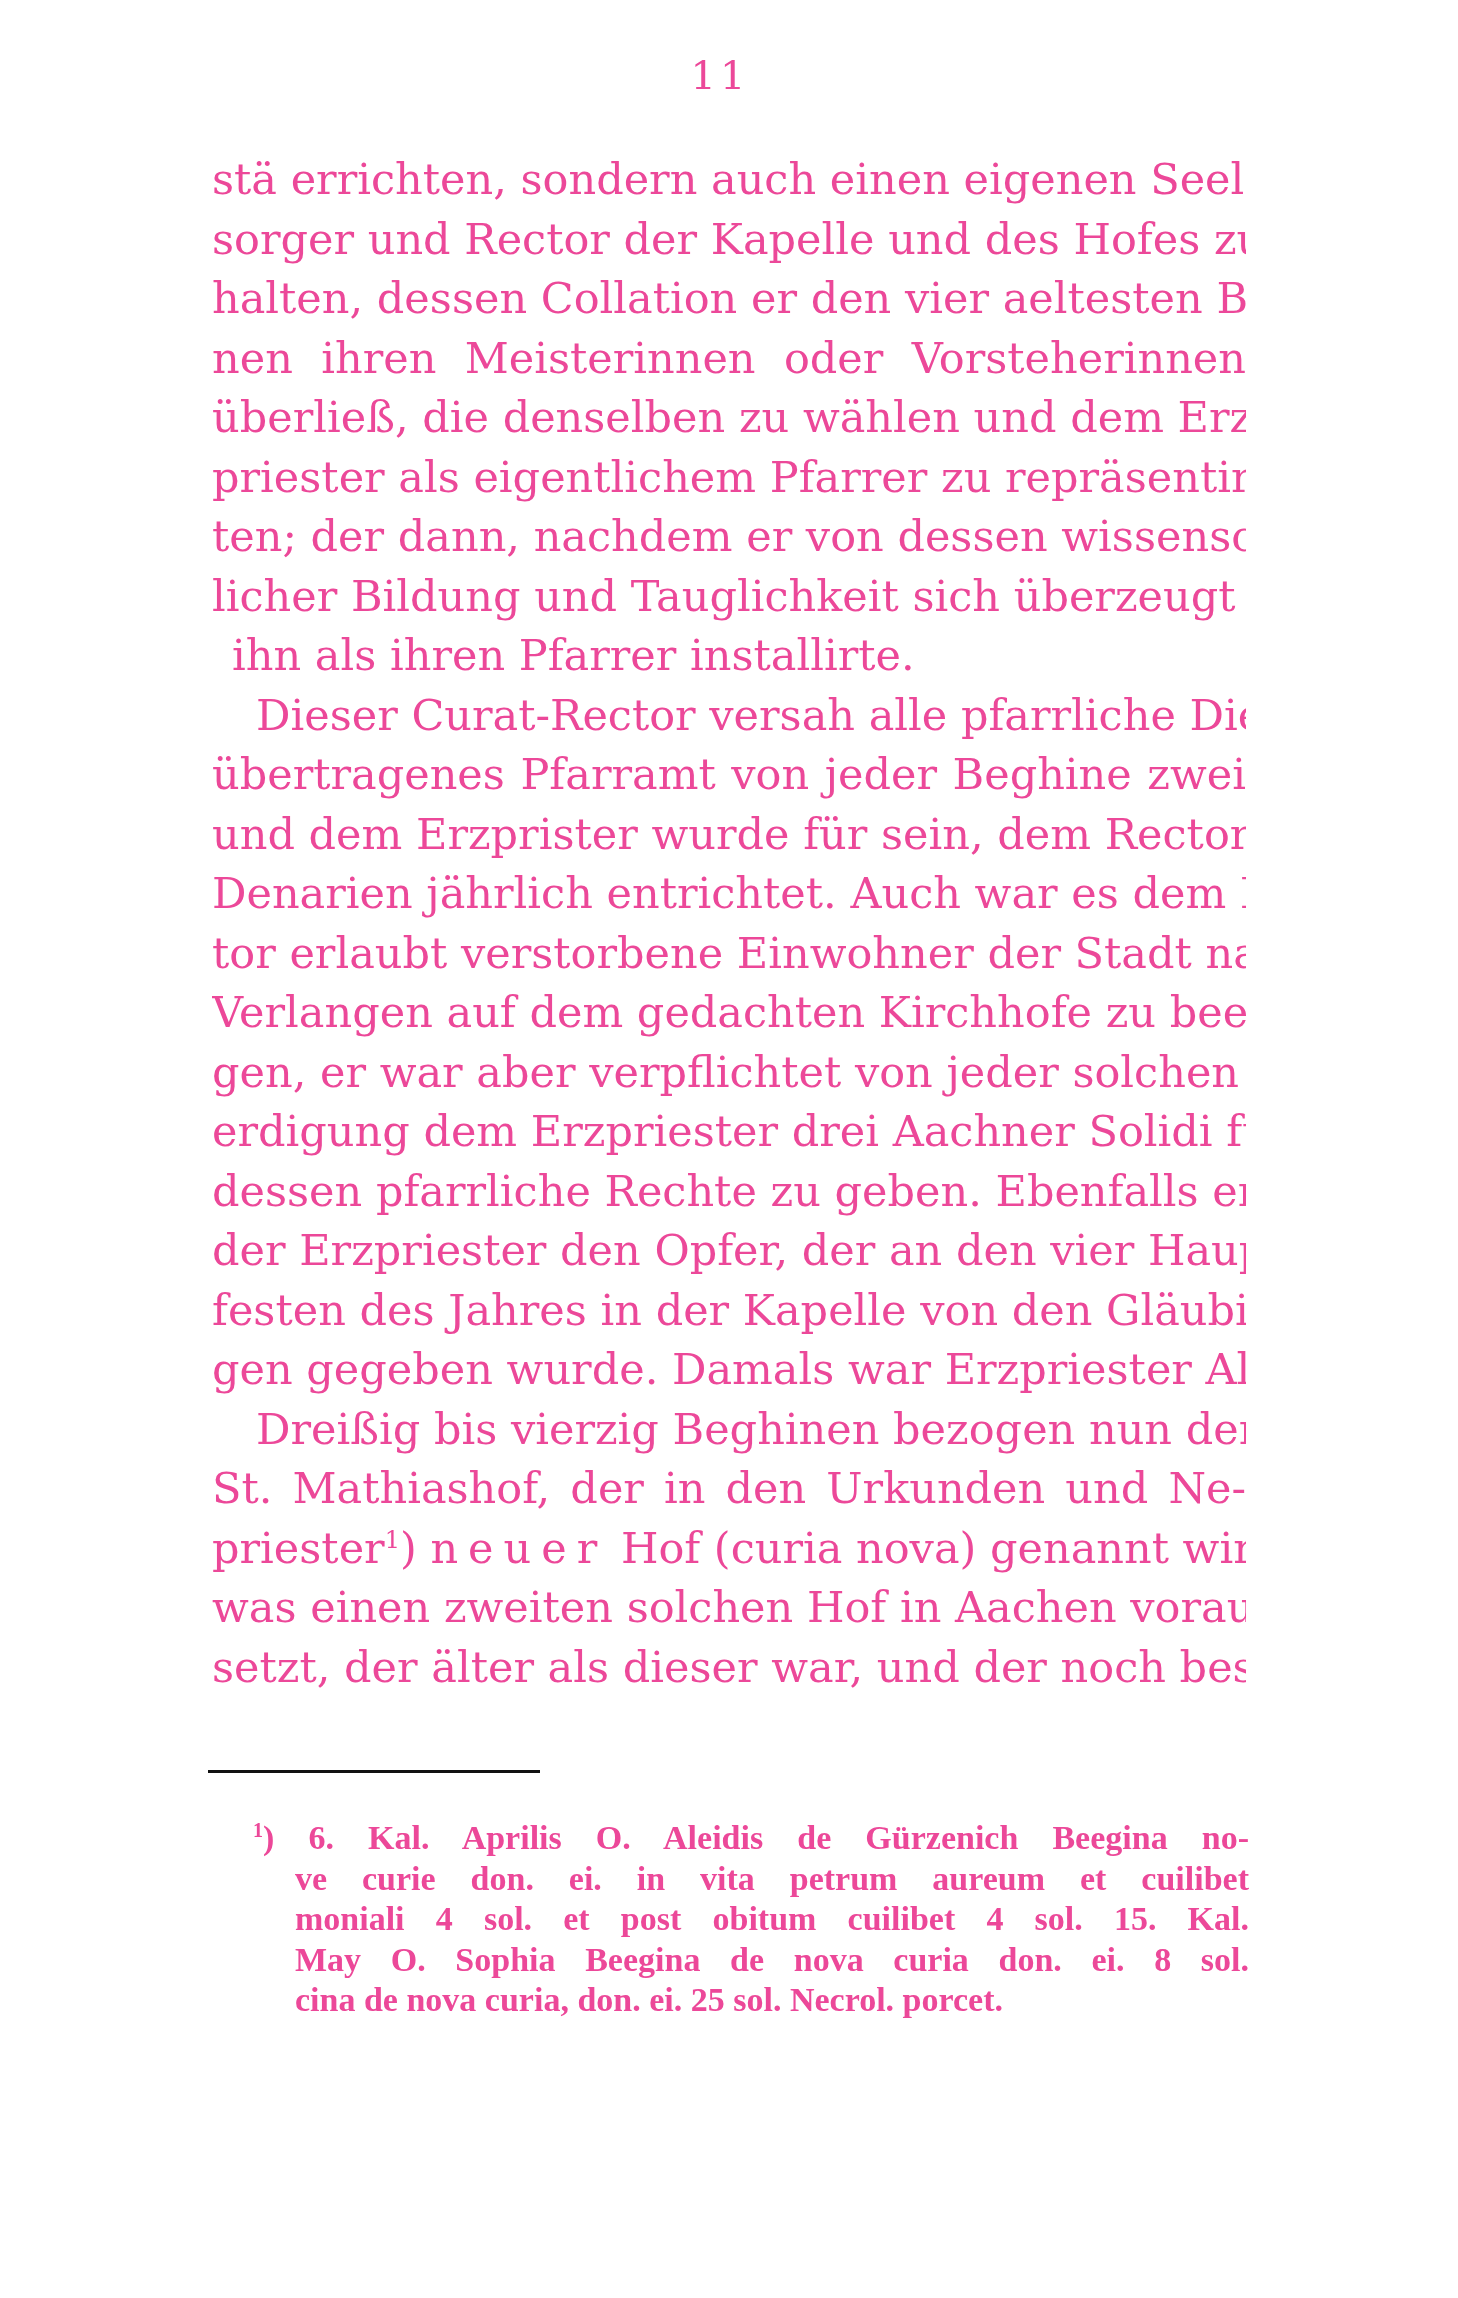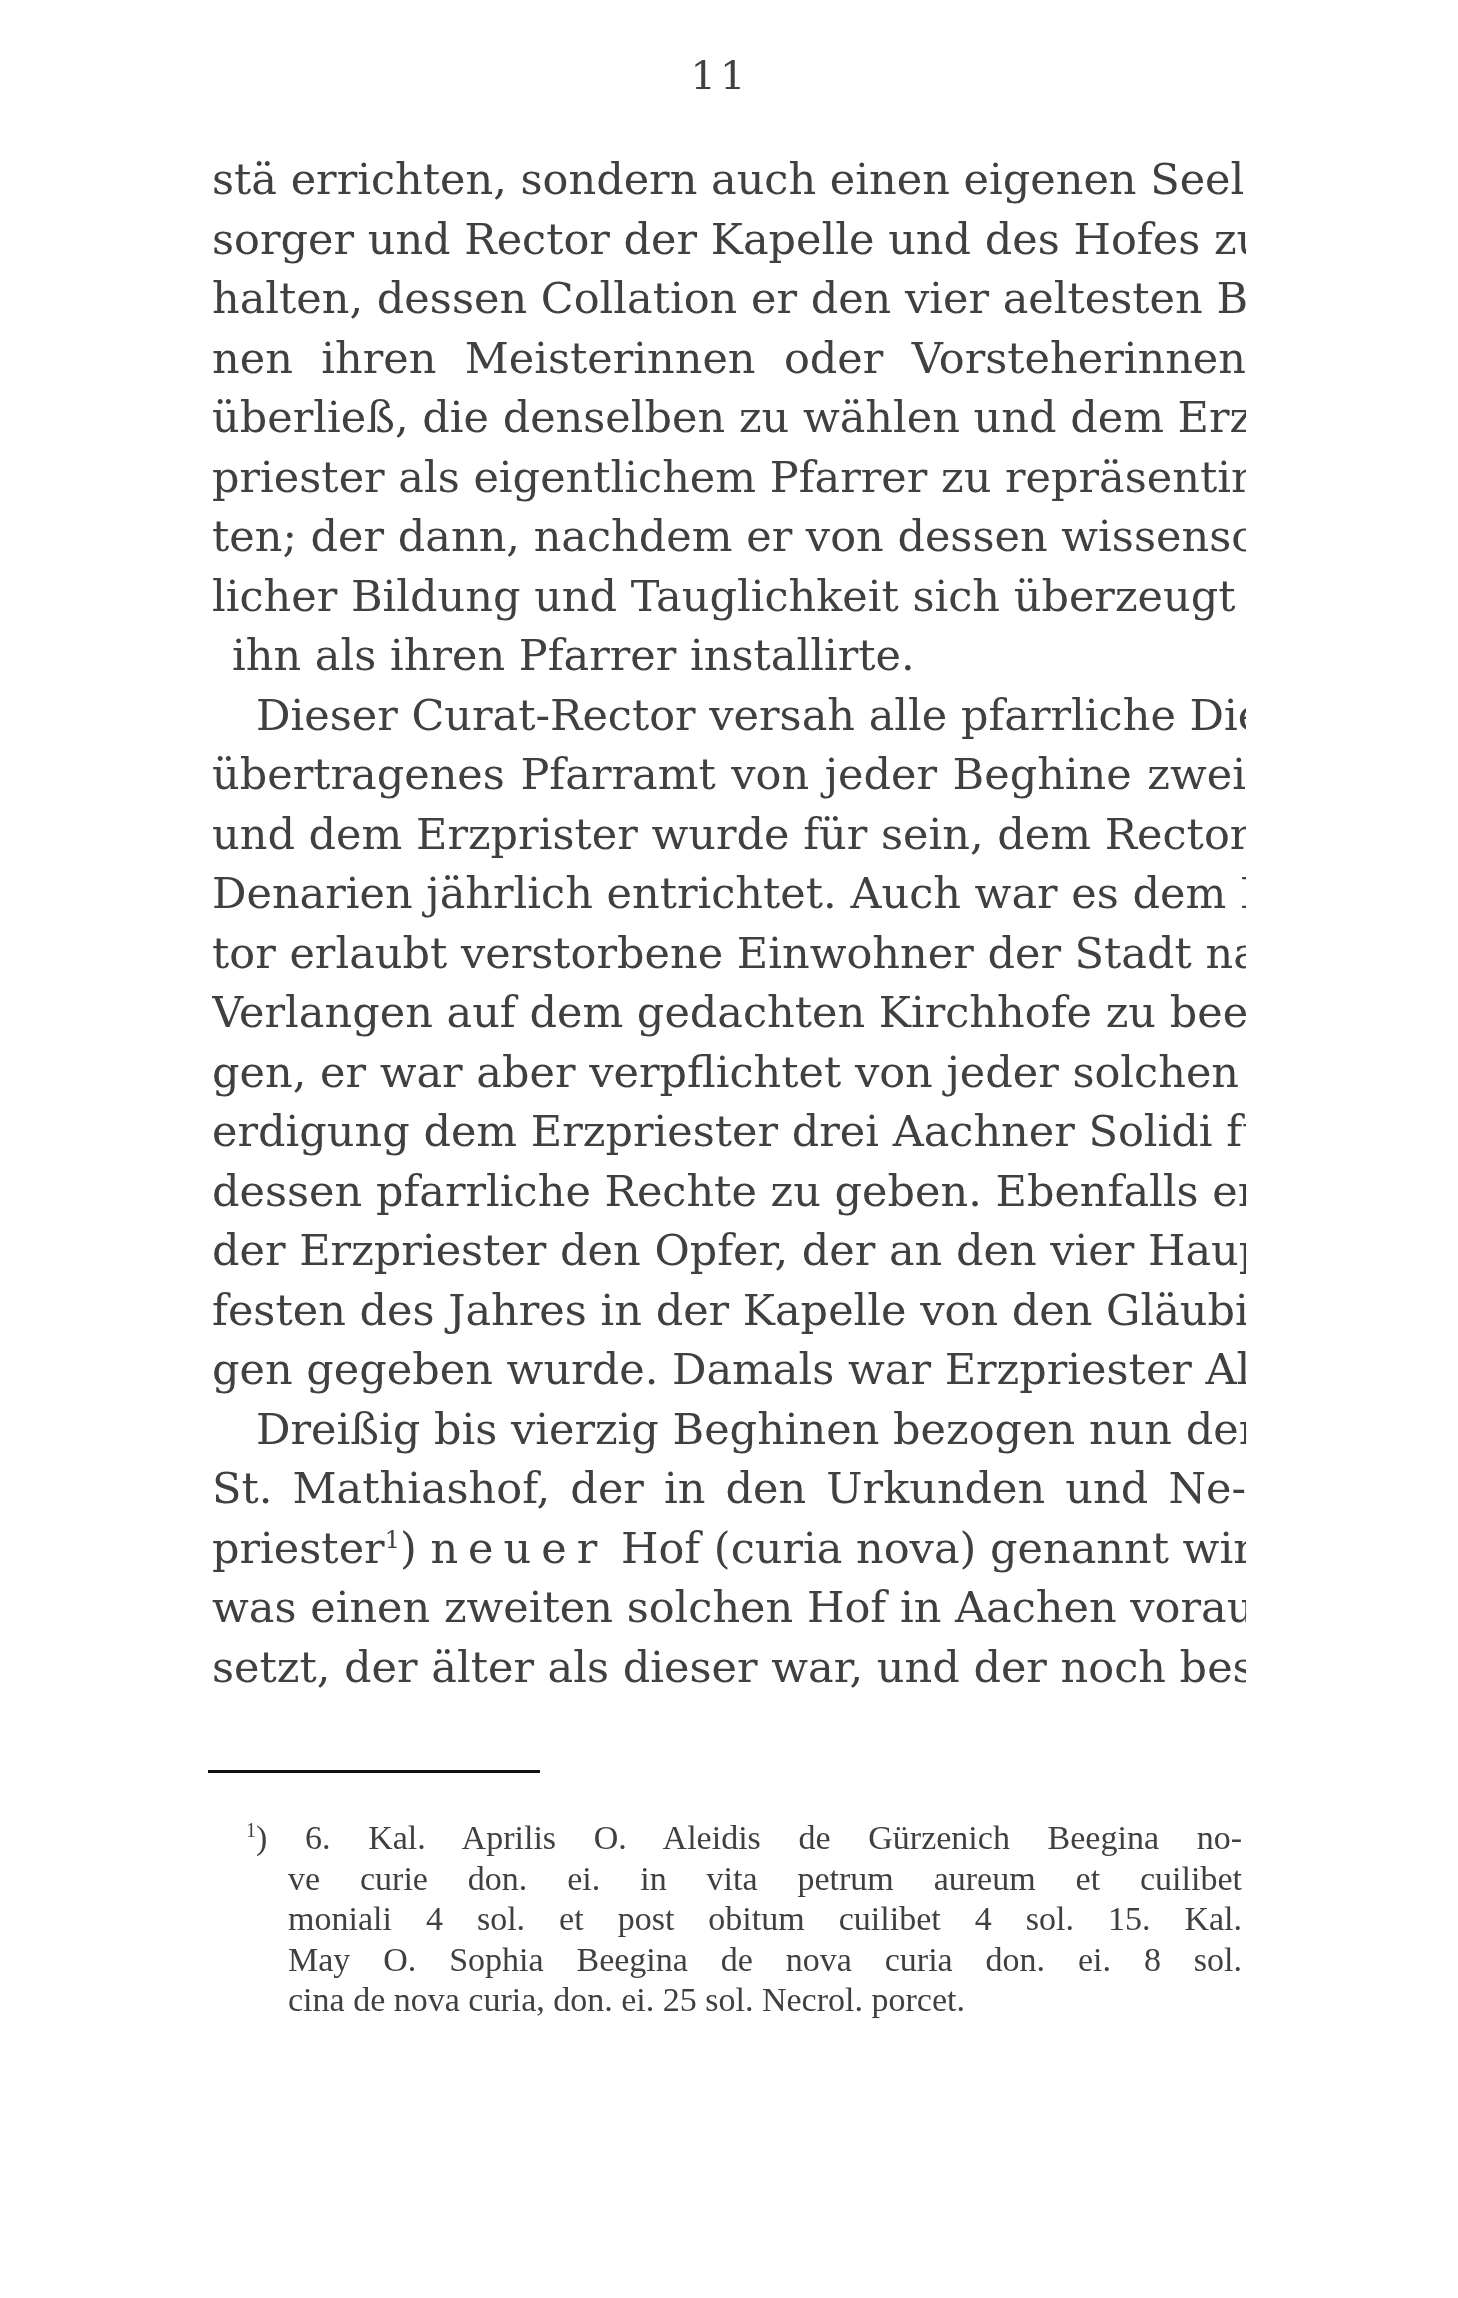--- a/index.html
+++ b/index.html
@@ -1,39 +1,39 @@
 <!DOCTYPE html>
 <html><head>
 <meta charset="utf-8">
 <style>
   html, body { margin: 0; padding: 0; background: #ffffff; }
   body { width: 1458px; height: 2298px; position: relative; overflow: hidden; }
-  .page { position: absolute; left: 0; top: 0; width: 1458px; height: 2298px; background: #ffffff; color: #404040; }
+  .page { position: absolute; left: 0; top: 0; width: 1458px; height: 2298px; background: #ffffff; color: #ec4899; }
   .page-number {
     position: absolute; left: 690px; top: 52px; width: 60px; text-align: center;
     font-family: "DejaVu Serif", serif; font-size: 40px; line-height: 46px; letter-spacing: 4px;
   }
   .body-text {
     position: absolute; left: 212px; top: 150px; width: 1034px;
     font-family: "DejaVu Serif", serif; font-size: 43px; line-height: 59.5px;
   }
   .line {
     display: block; height: 59.5px; white-space: nowrap; text-align: justify;
     text-align-last: justify; overflow: hidden;
   }
   .line.last { text-align-last: left; margin-left: 20px; }
   .line.indent { padding-left: 44px; }
   .spaced { letter-spacing: 10px; }
   sup.fn { font-size: 24px; vertical-align: super; line-height: 0; }
   .footnote-rule {
     position: absolute; left: 208px; top: 1770px; width: 332px; height: 3px; background: #111;
   }
   .footnotes {
-    position: absolute; left: 246px; top: 1818px; width: 996px;
-    font-family: "Liberation Serif", serif; font-weight: normal; font-size: 34px; line-height: 40.5px;
+    position: absolute; left: 253px; top: 1818px; width: 996px;
+    font-family: "Liberation Serif", serif; font-weight: bold; font-size: 34px; line-height: 40.5px;
   }
   .fline { display: block; height: 40.5px; white-space: nowrap; text-align: justify; text-align-last: justify; overflow: hidden; }
   .fline.cont { padding-left: 42px; }
   .fline.last { text-align-last: left; }
   .fn-marker { font-size: 20px; vertical-align: super; line-height: 0; }
 </style>
 </head>
 <body>
 
 <div class="page">

